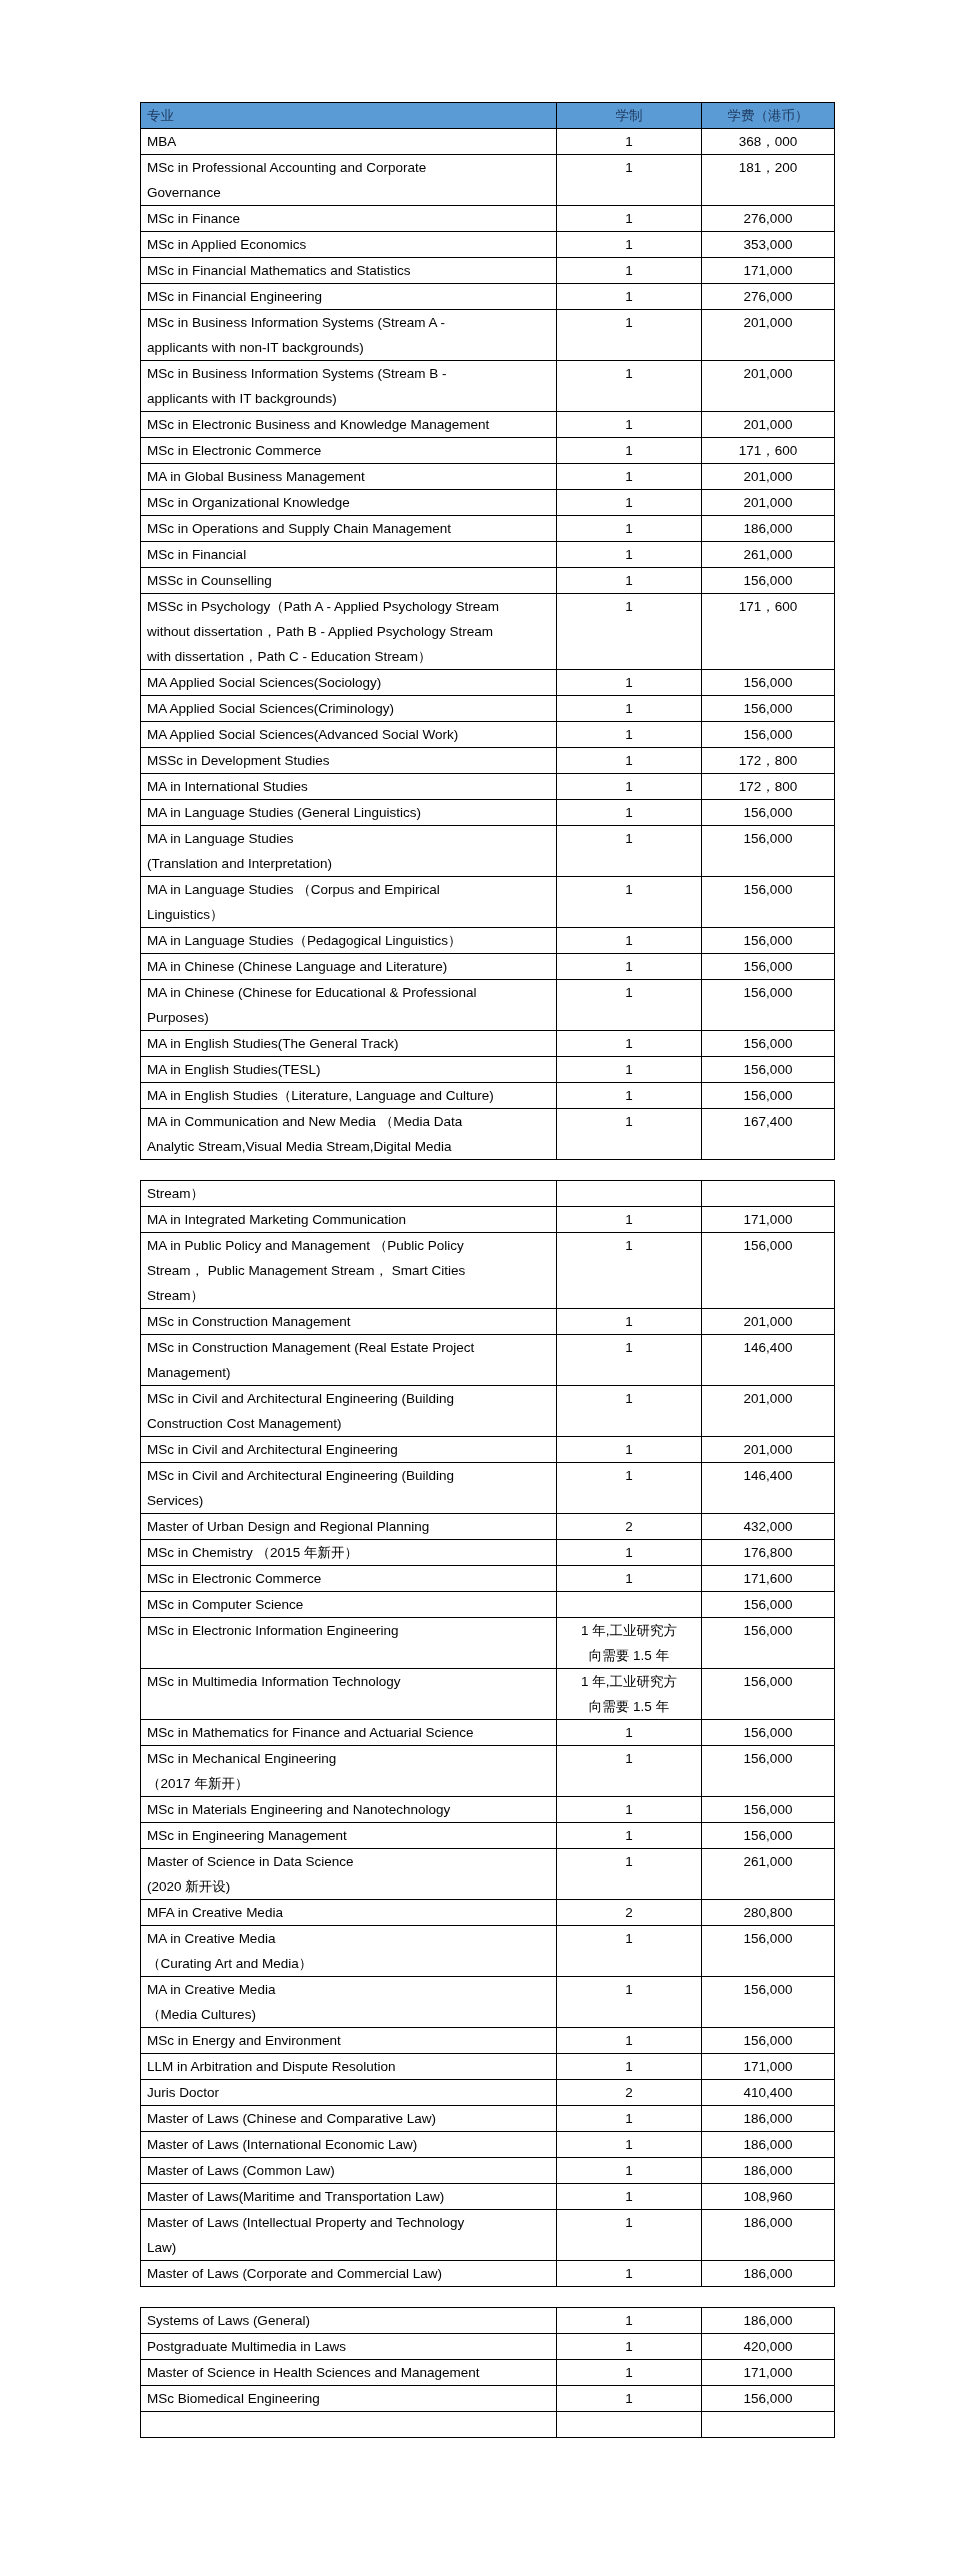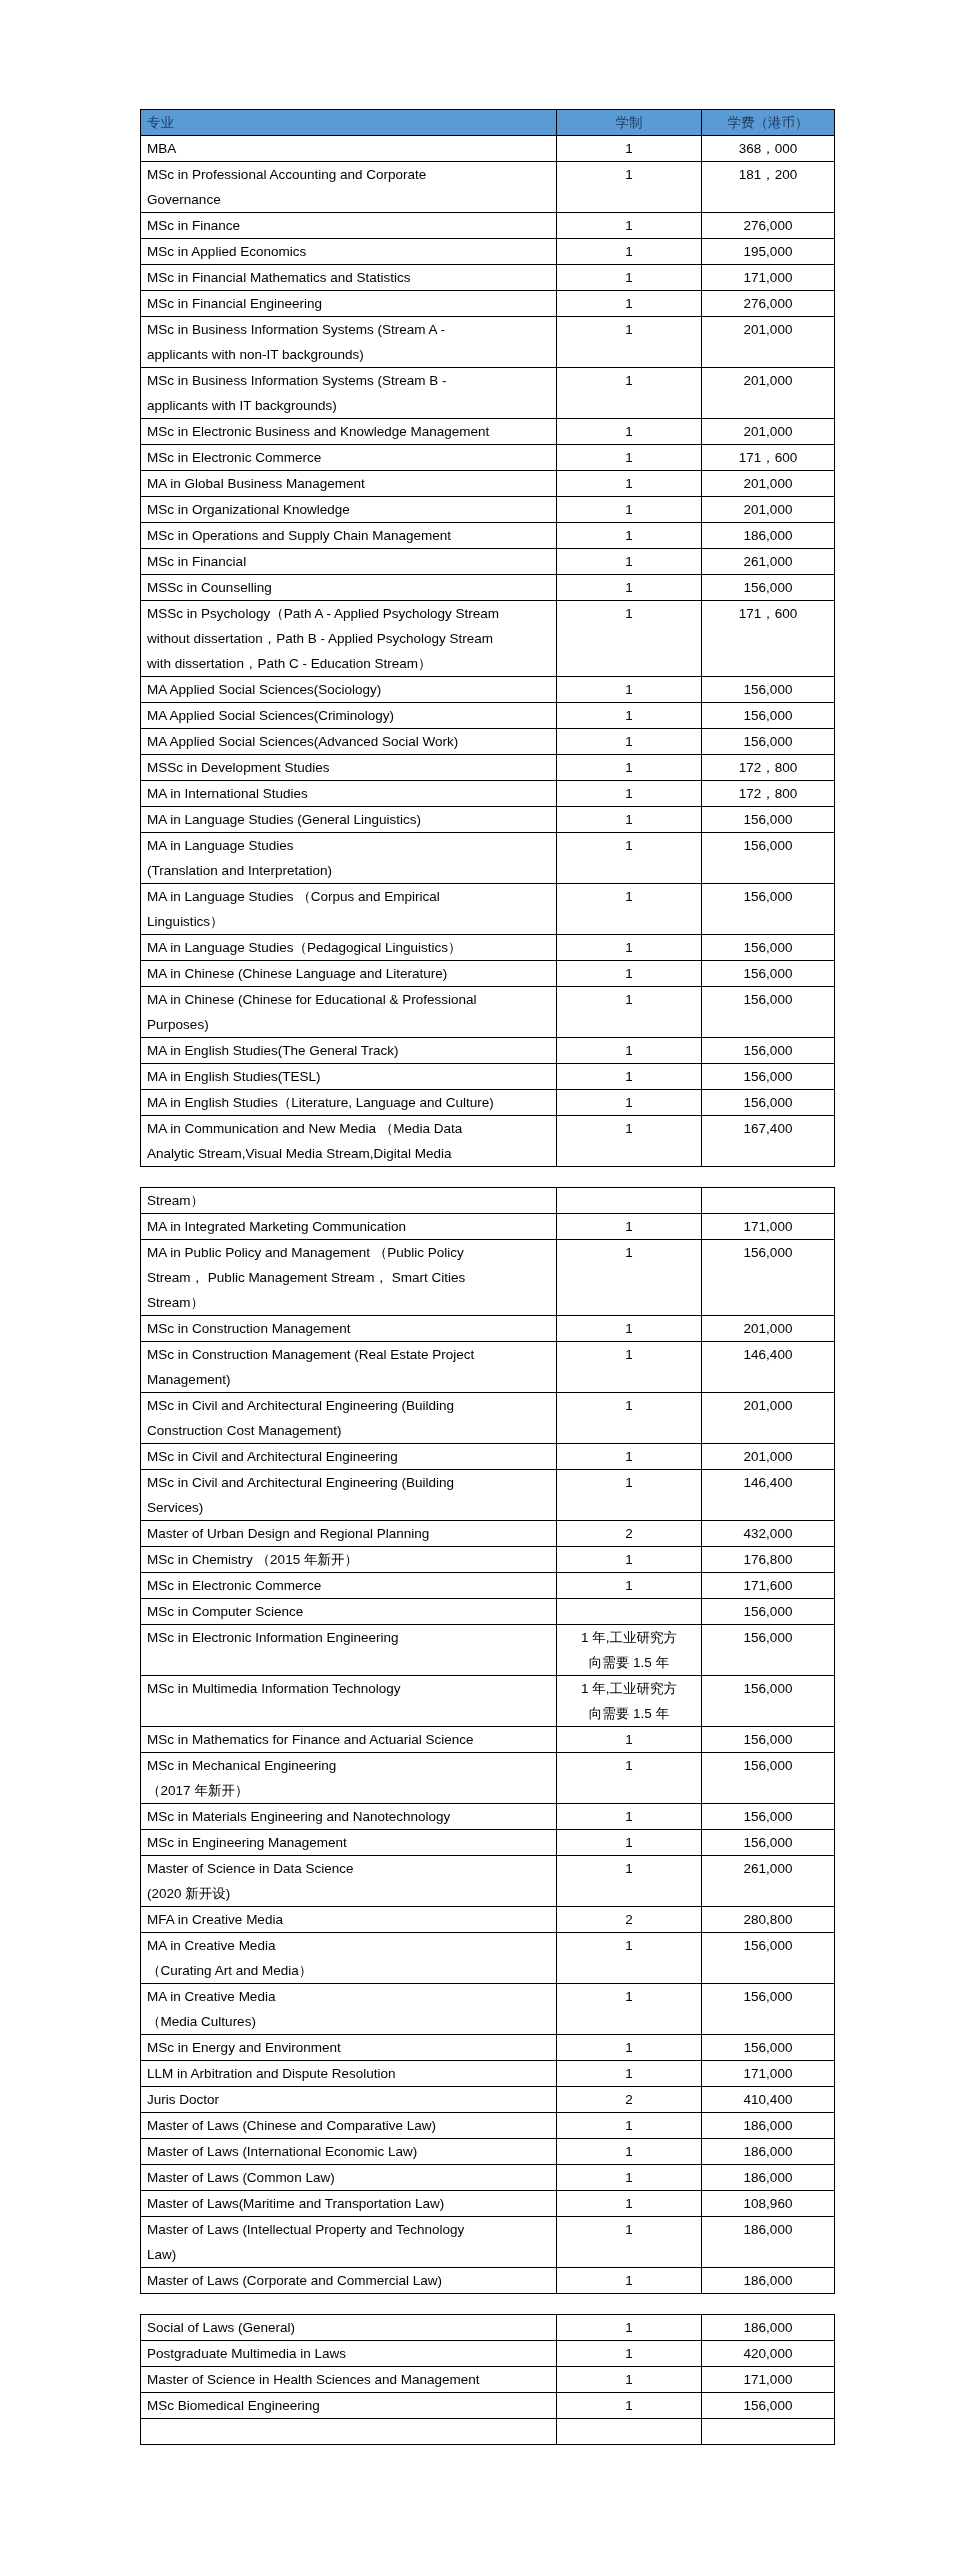--- a/index.html
+++ b/index.html
@@ -13,21 +13,21 @@
     width:973px;height:2576px;overflow:hidden;
     background:#ffffff;
     font-family:"Liberation Sans",sans-serif;
     color:var(--body-text);
   }
   .page{padding:93px 0 0 140px;}
   table.fee-table{
     border-collapse:collapse;
     table-layout:fixed;
     width:694px;
-    margin:16px 0 20px 0;
+    margin:9px 0 20px 0;
   }
   table.fee-table col.col-prog{width:416px;}
   table.fee-table col.col-dur{width:145px;}
   table.fee-table col.col-fee{width:133px;}
   .fee-table th,.fee-table td{
     border:0.6px solid var(--border);
     font-size:13.5px;
     font-weight:normal;
     line-height:25px;
     height:25px;
@@ -74,21 +74,21 @@
           <td class="c-fee">181，200</td>
         </tr>
         <tr>
           <td class="c-prog">MSc in Finance</td>
           <td class="c-dur">1</td>
           <td class="c-fee">276,000</td>
         </tr>
         <tr>
           <td class="c-prog">MSc in Applied Economics</td>
           <td class="c-dur">1</td>
-          <td class="c-fee">195,000</td>
+          <td class="c-fee">353,000</td>
         </tr>
         <tr>
           <td class="c-prog">MSc in Financial Mathematics and Statistics</td>
           <td class="c-dur">1</td>
           <td class="c-fee">171,000</td>
         </tr>
         <tr>
           <td class="c-prog">MSc in Financial Engineering</td>
           <td class="c-dur">1</td>
           <td class="c-fee">276,000</td>
@@ -407,21 +407,21 @@
   </table>
 
   <table class="fee-table" id="table-2">
     <colgroup>
         <col class="col-prog">
         <col class="col-dur">
         <col class="col-fee">
       </colgroup>
     <tbody>
         <tr>
-          <td class="c-prog">Social of Laws (General)</td>
+          <td class="c-prog">Systems of Laws (General)</td>
           <td class="c-dur">1</td>
           <td class="c-fee">186,000</td>
         </tr>
         <tr>
           <td class="c-prog">Postgraduate Multimedia in Laws</td>
           <td class="c-dur">1</td>
           <td class="c-fee">420,000</td>
         </tr>
         <tr>
           <td class="c-prog">Master of Science in Health Sciences and Management</td>

